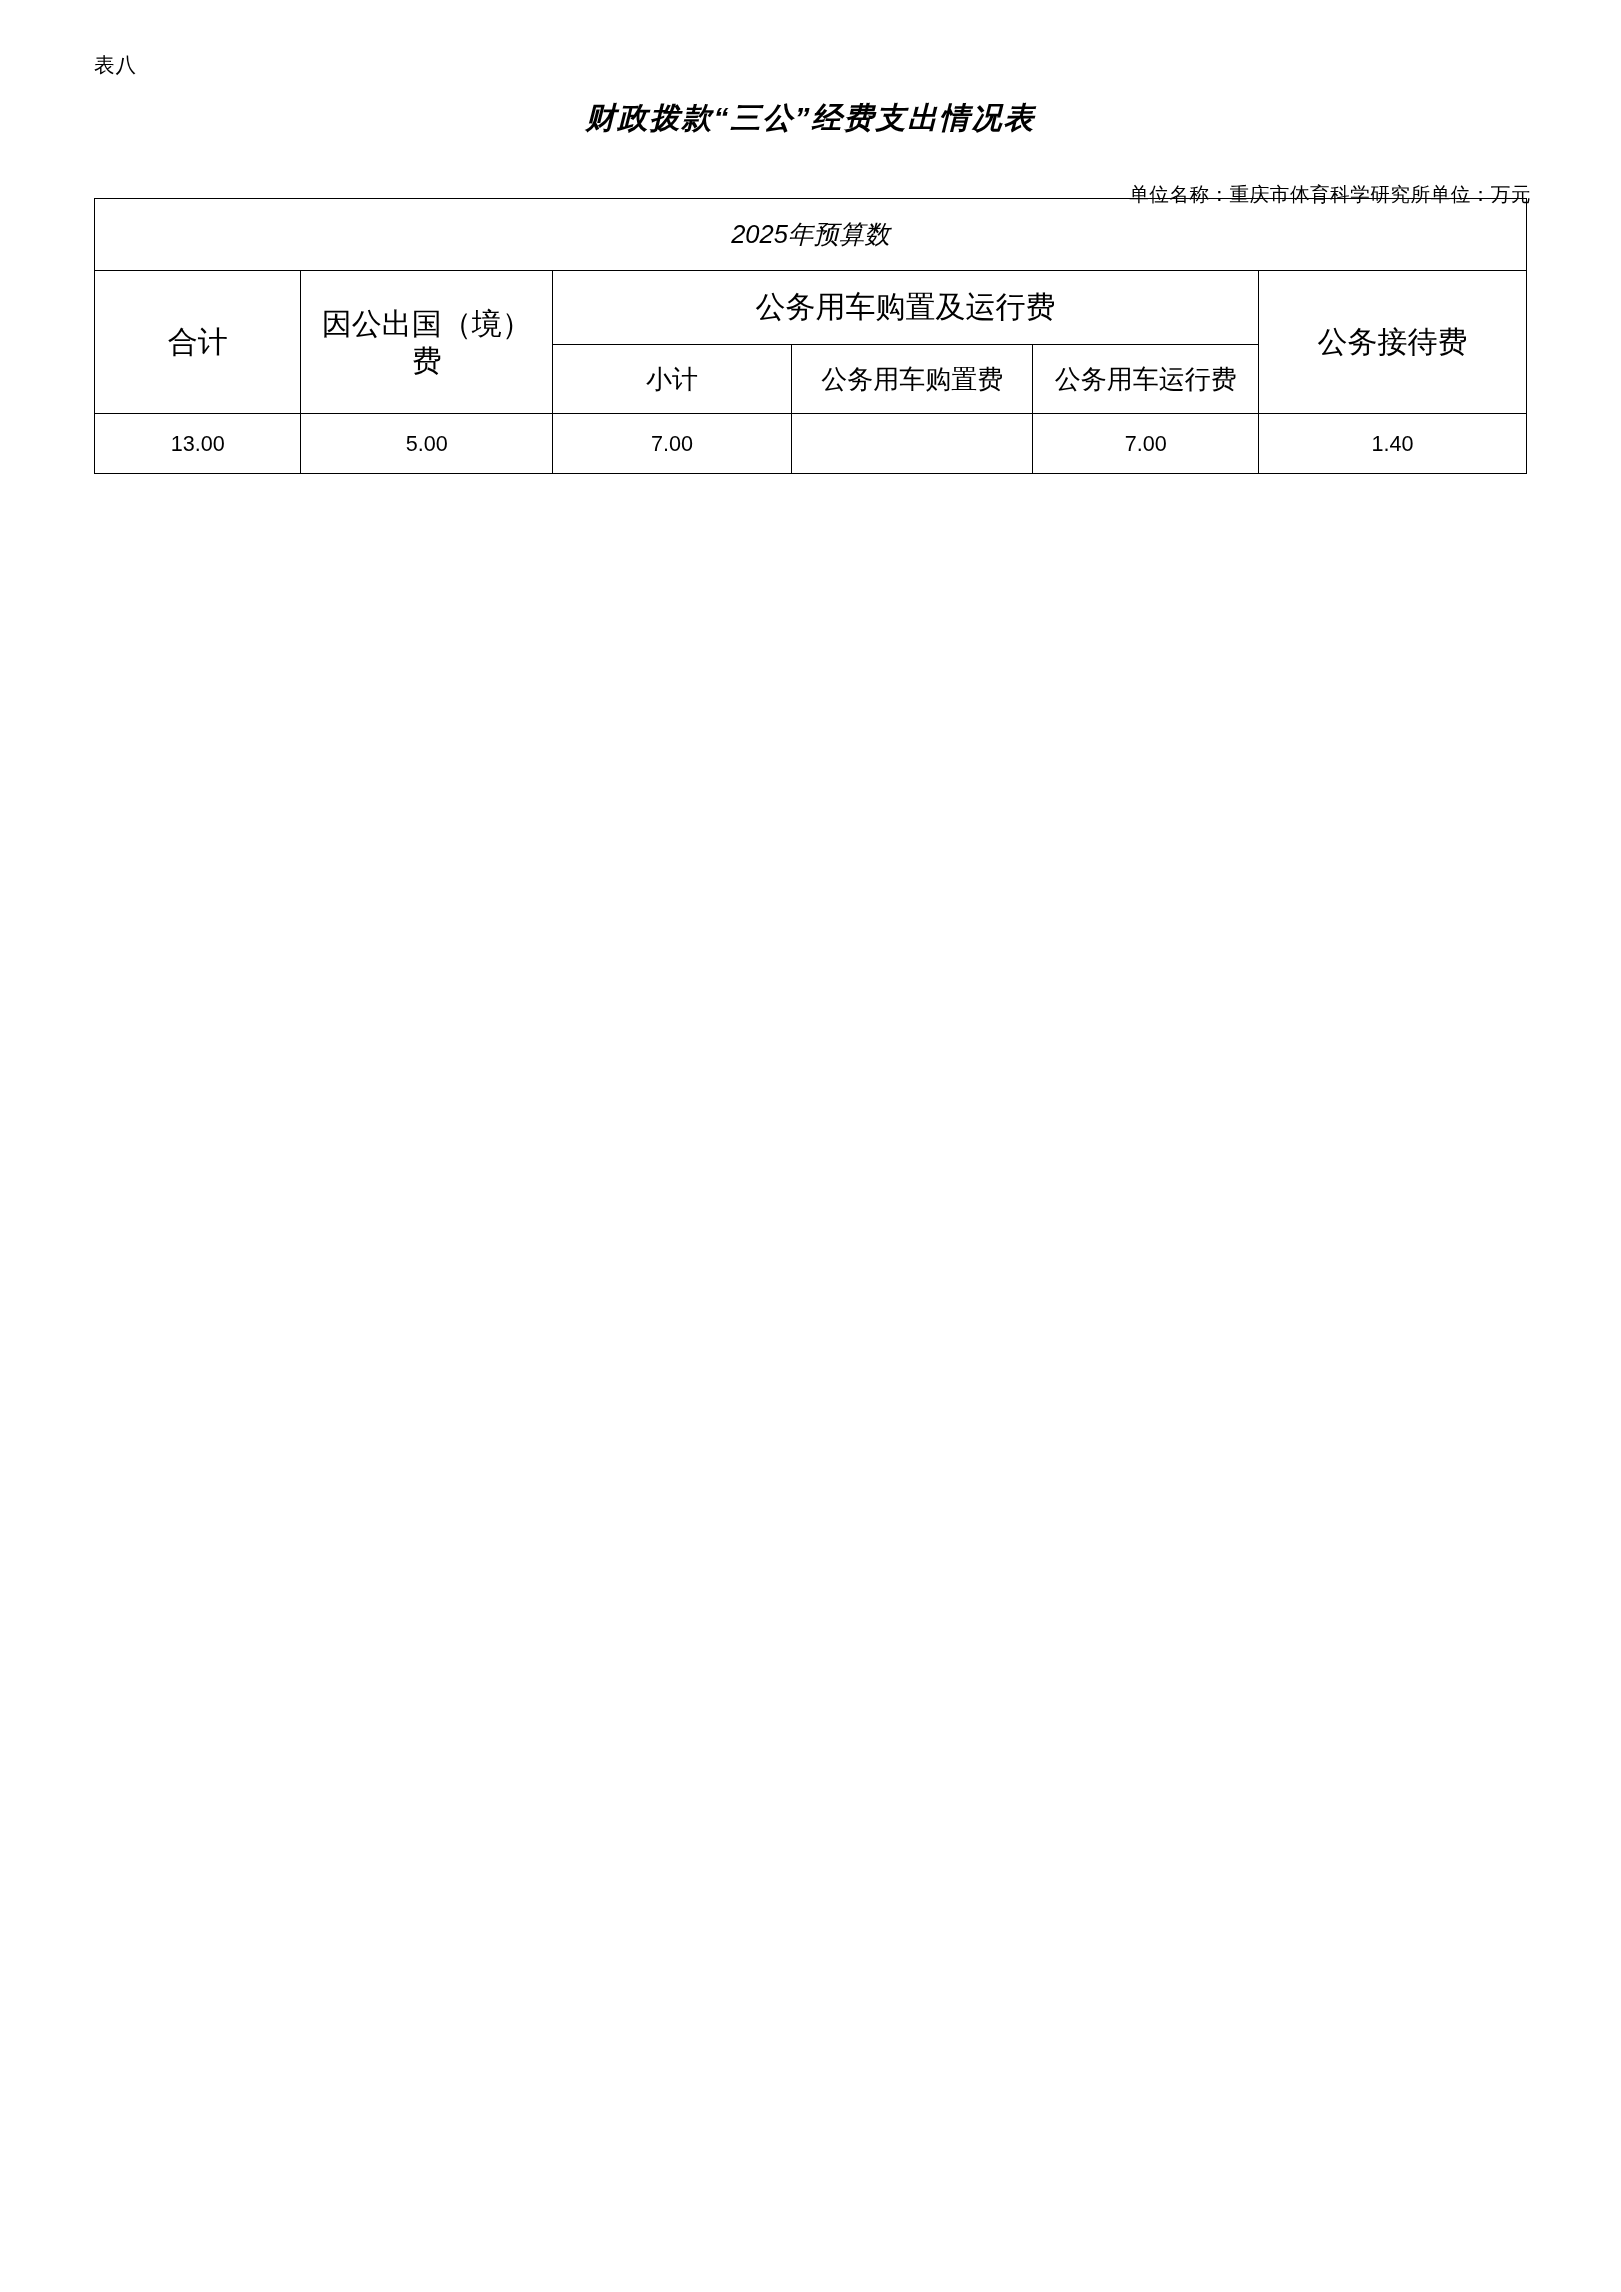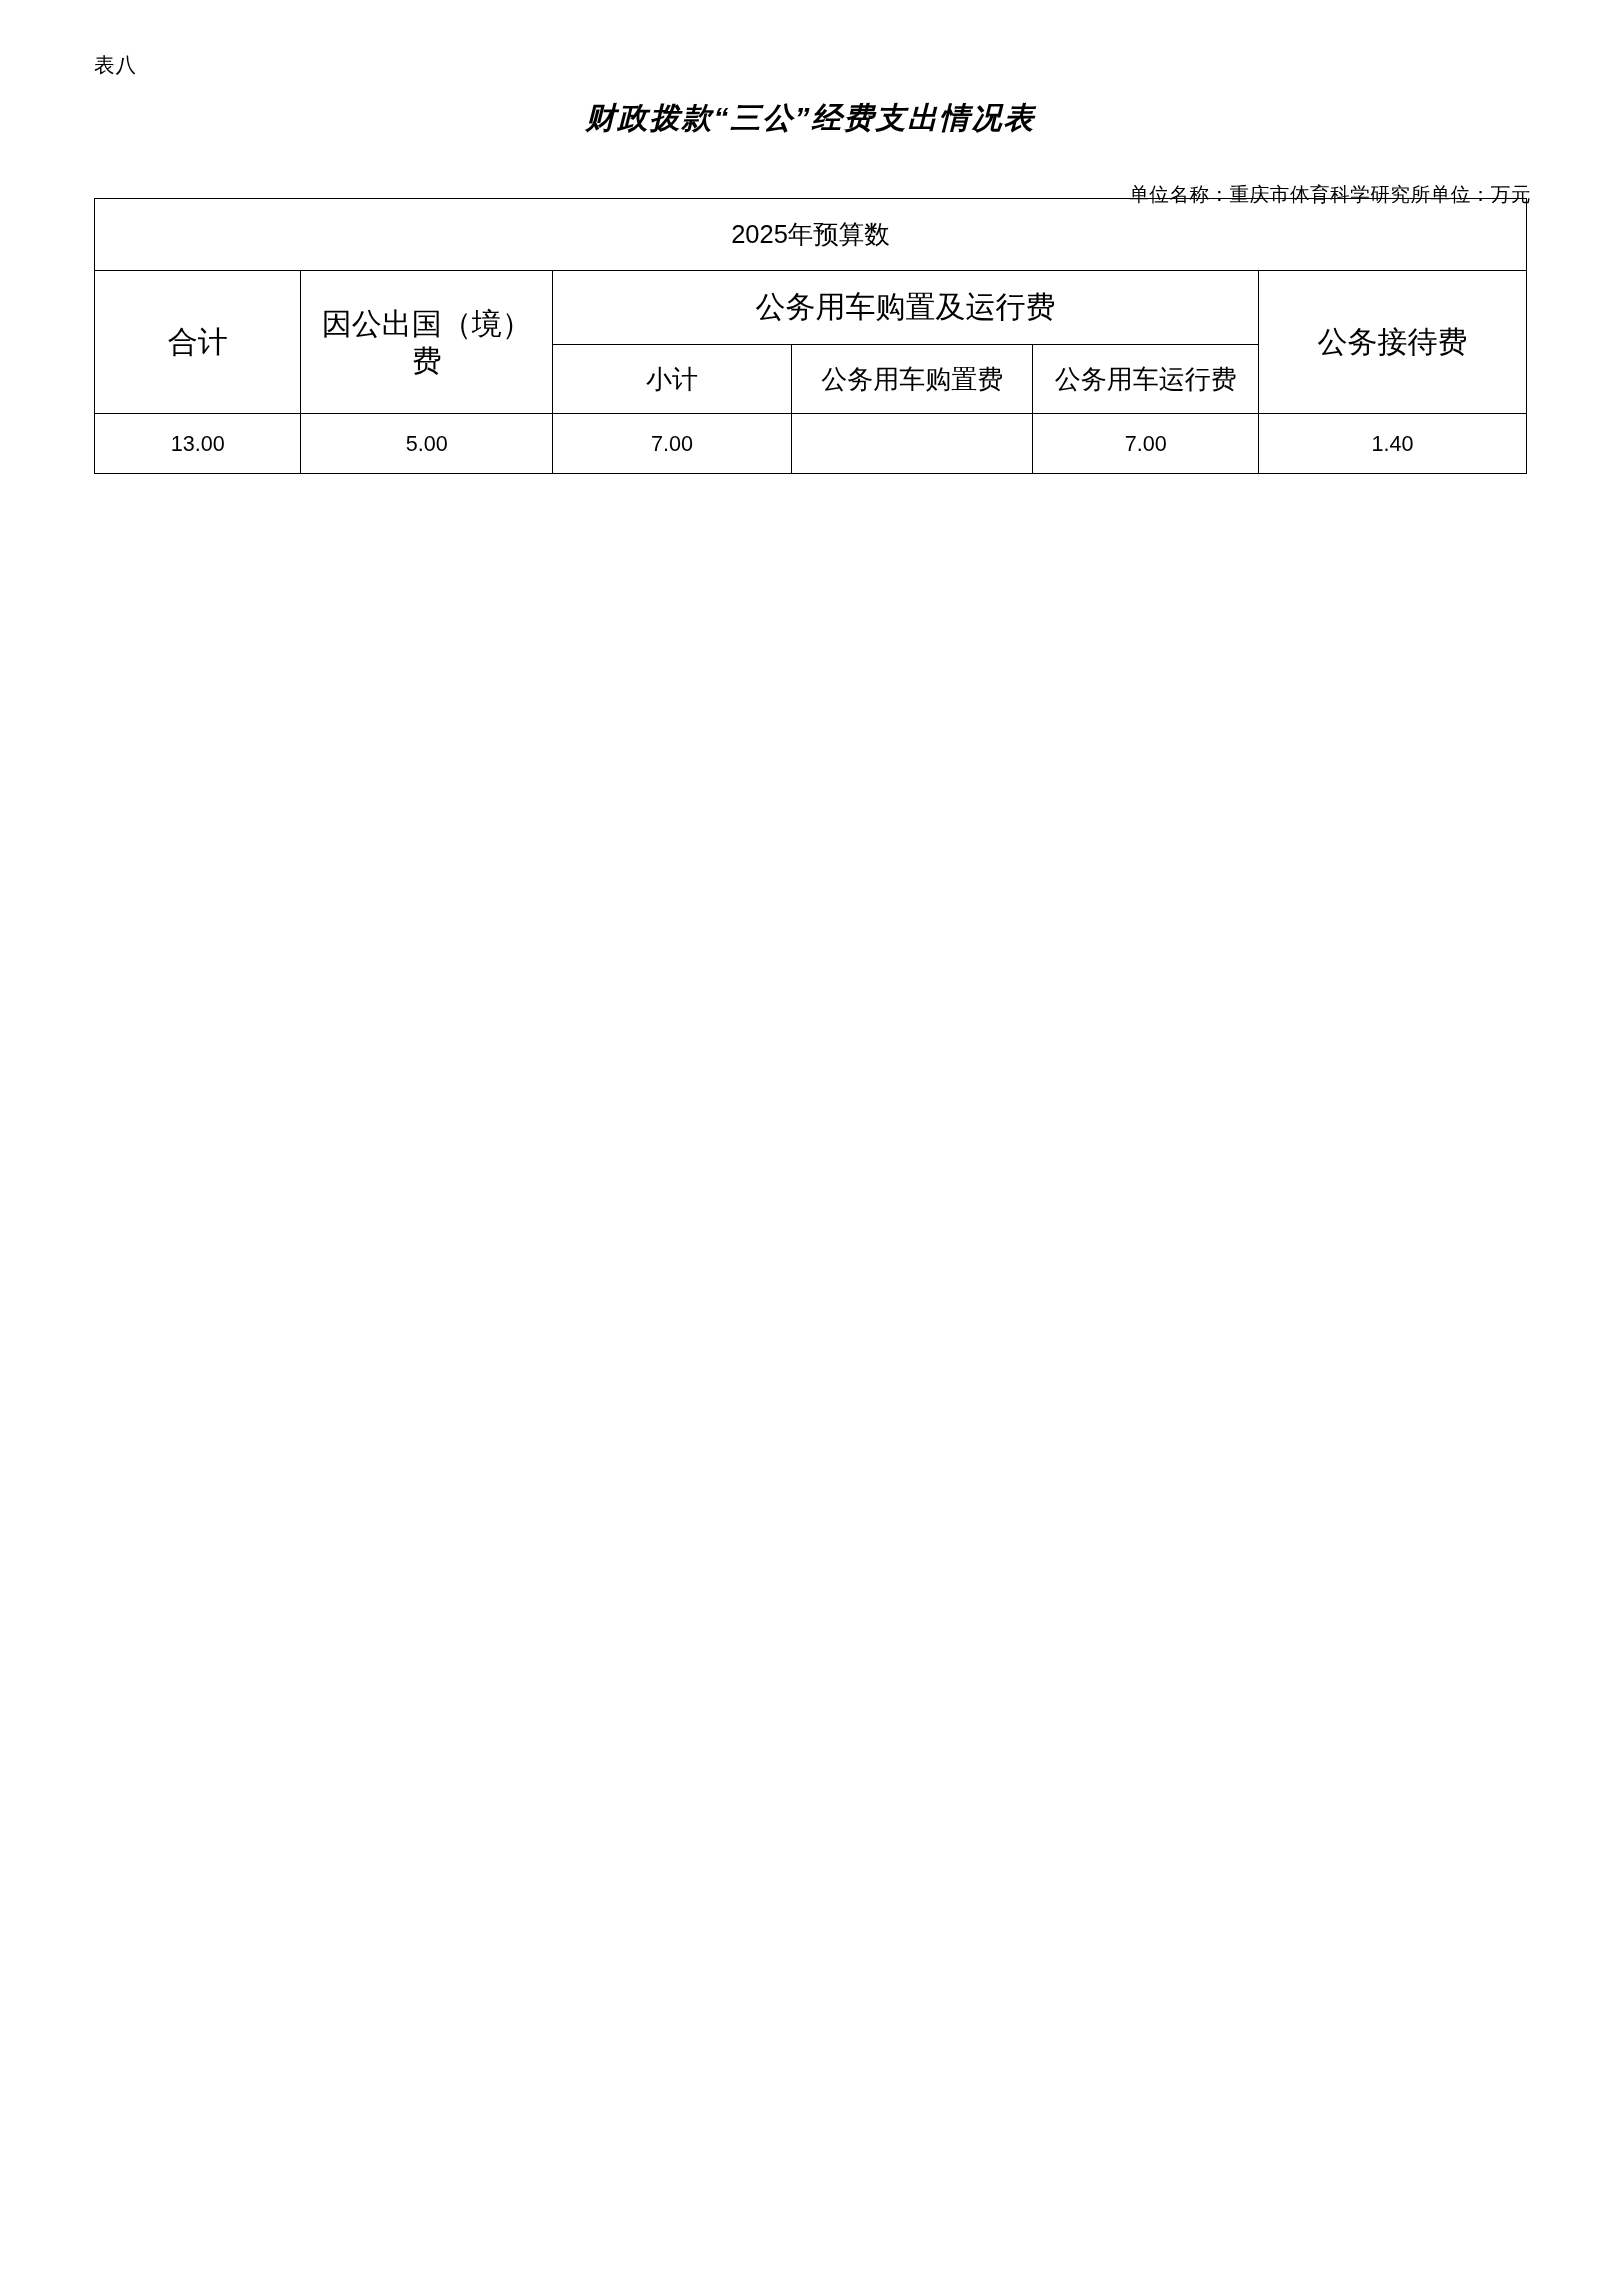--- a/index.html
+++ b/index.html
@@ -68,20 +68,21 @@
     text-align: center;
     vertical-align: middle;
     padding: 3.9px 5.9px;
     font-family: "Liberation Sans", sans-serif;
     font-weight: normal;
     color: #000000;
   }
   .row-banner td {
     height: 63px;
     font-size: 25.5px;
+    font-style: italic;
   }
   .hdr-main td {
     height: 65px;
     font-size: 30px;
     line-height: 1.25;
     margin-top: 12px;
   }
   .hdr-sub td {
     height: 61px;
     font-size: 26px;

